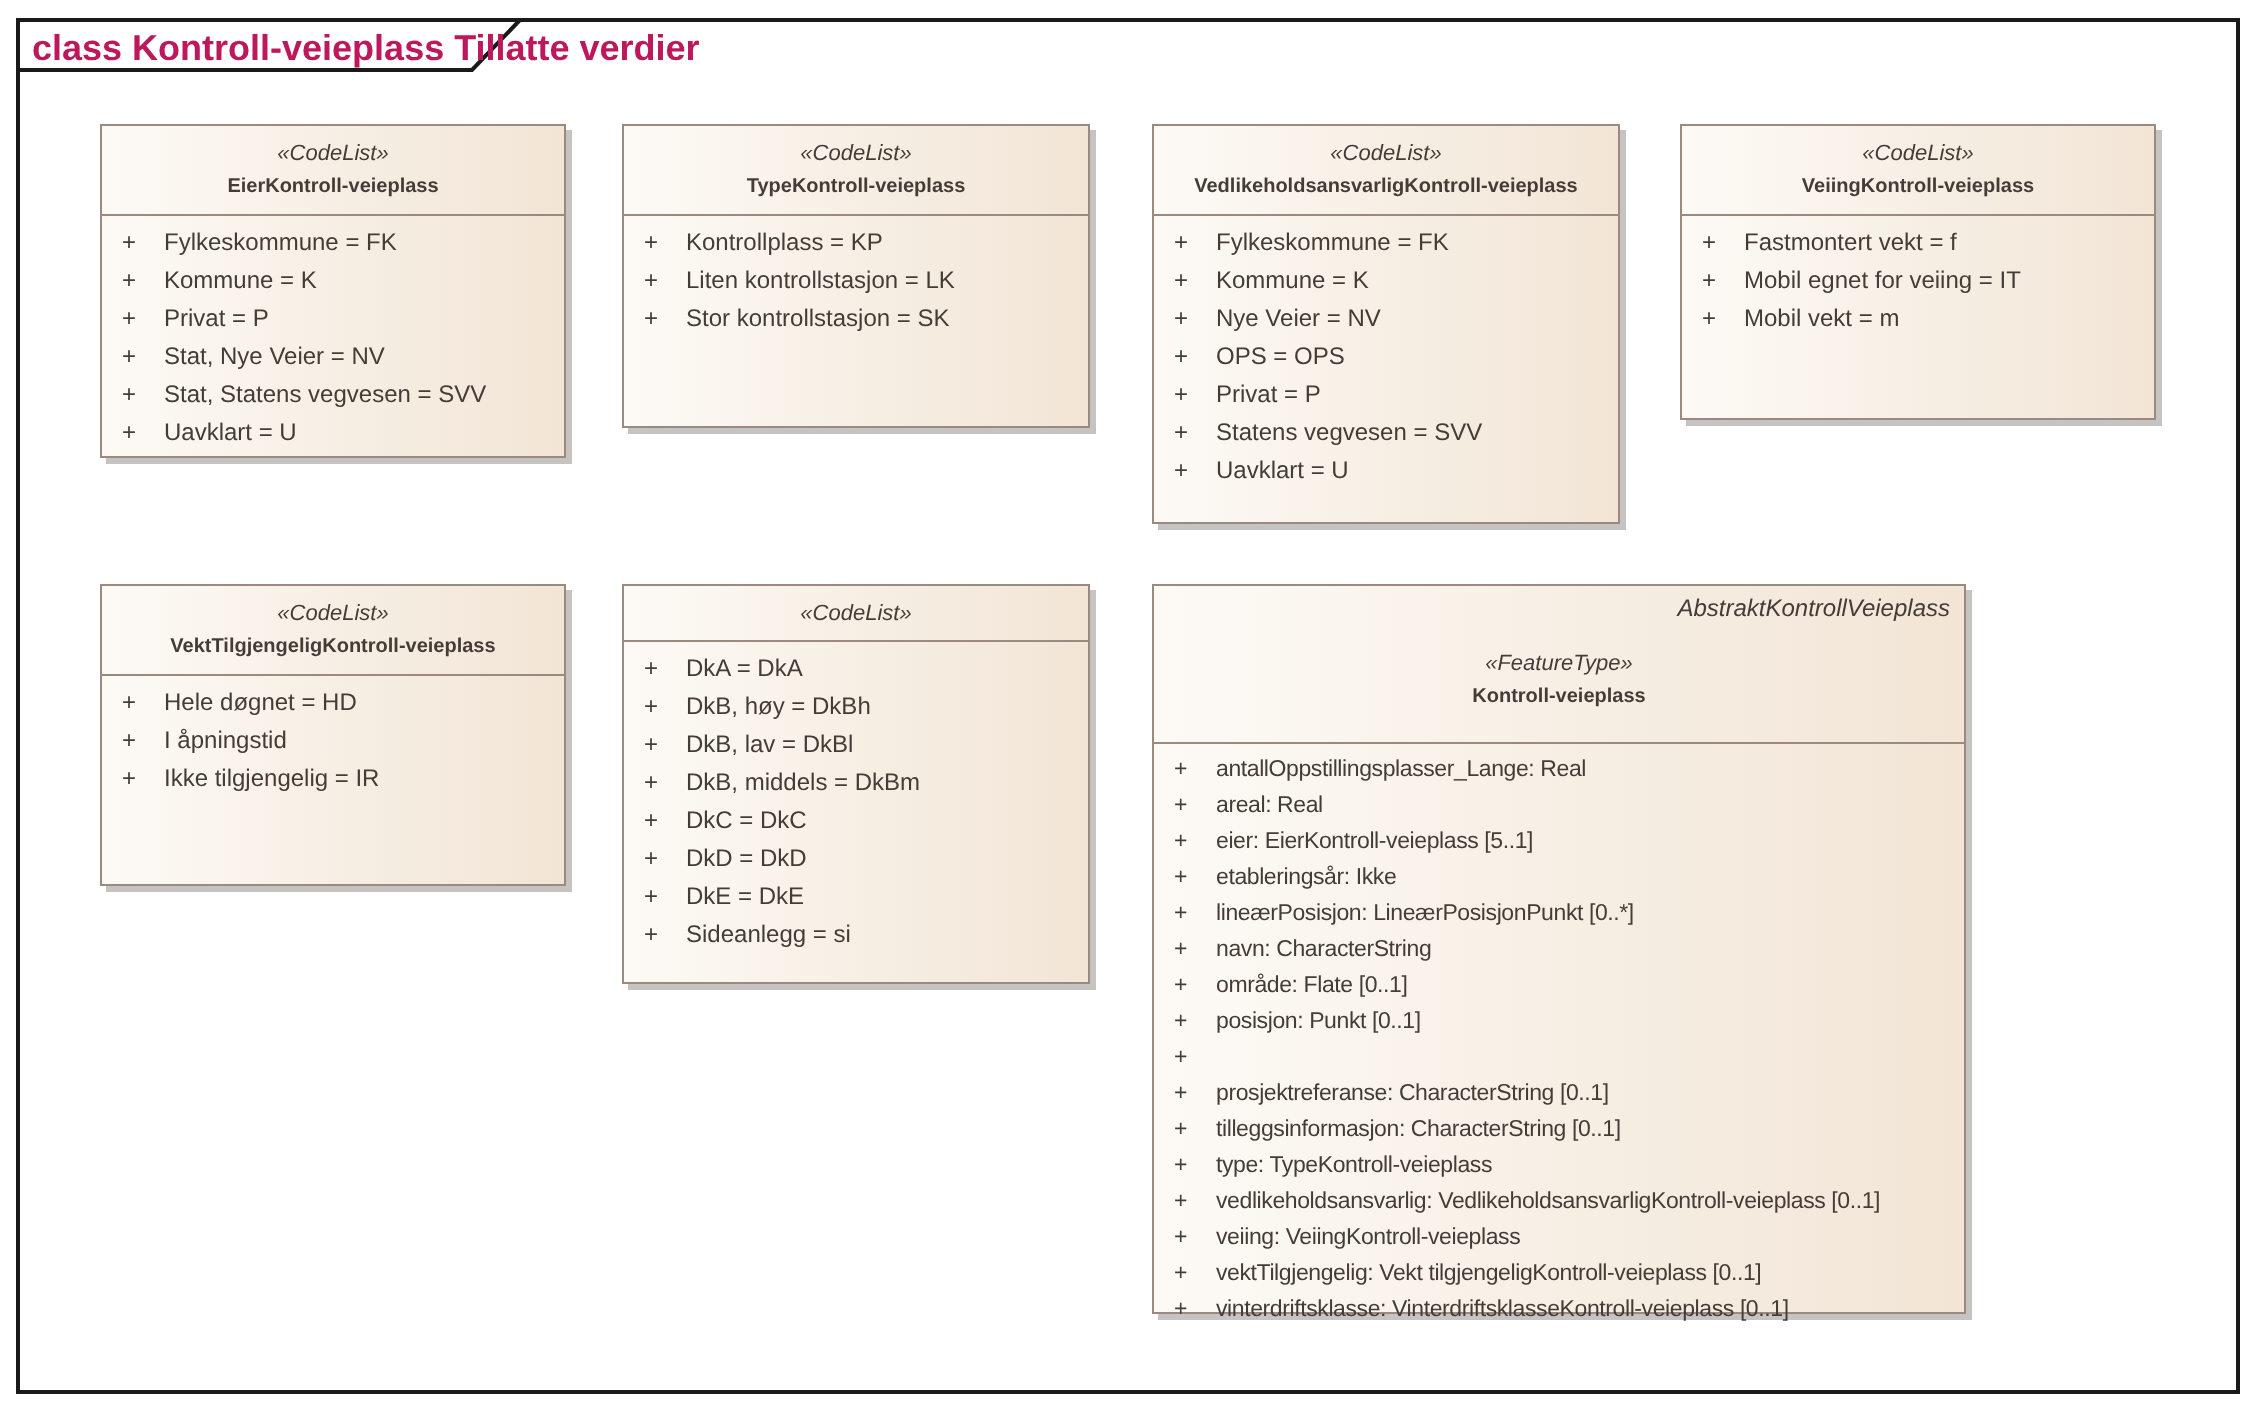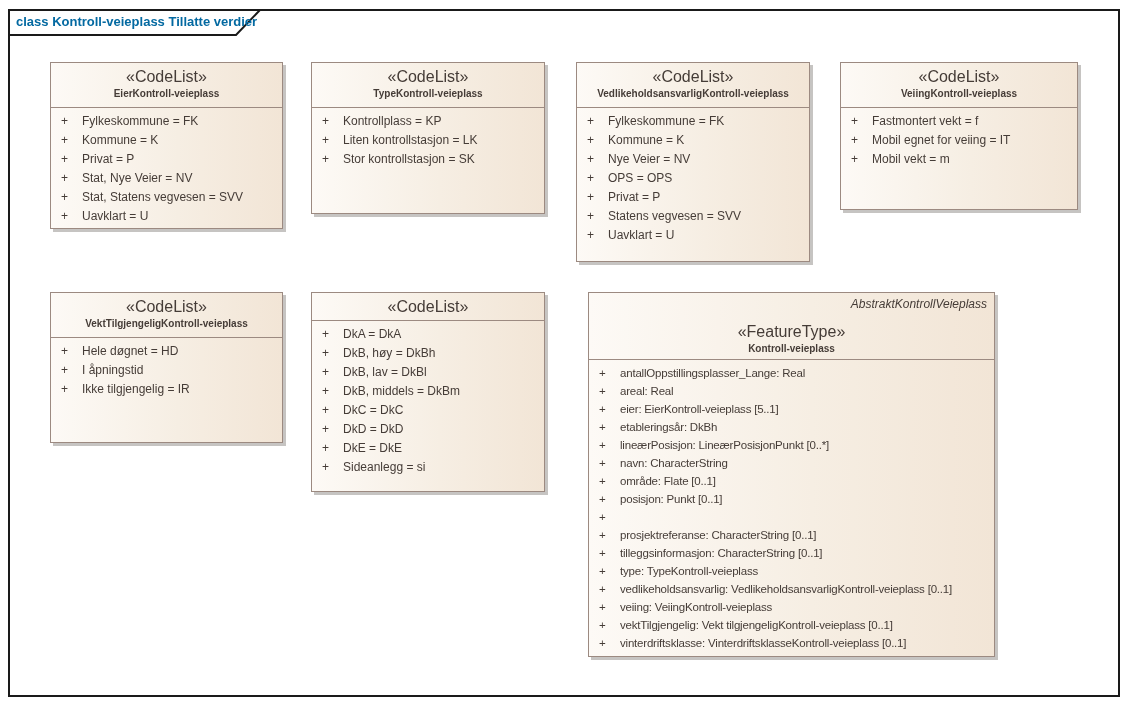--- a/index.html
+++ b/index.html
@@ -10,59 +10,59 @@
     overflow:hidden;
   }
   
   .frame {
     position:absolute; left:8px; top:9px; width:1108px; height:684px;
     border:2px solid #1a1a1a; background:#ffffff;
   }
   .frame-tab { position:absolute; left:8px; top:9px; width:256px; height:27px; }
   .frame-tab svg { position:absolute; left:0; top:0; }
   .frame-title {
-    position:absolute; left:8px; top:5px; font-size:13px; font-weight:bold;
-    color:#0369a1; white-space:nowrap;
+    position:absolute; left:8px; top:5px; font-size:18px; font-weight:bold;
+    color:#be185d; white-space:nowrap;
   }
   
   .uml-box {
     position:absolute;
     background:linear-gradient(90deg, #fdfaf6 0%, #f6eee3 55%, #f2e5d6 100%);
     border:1px solid #9c8a81;
     box-shadow:3px 3px 0 0 #c6c4c2;
     color:#453c37;
     box-sizing:border-box;
   }
   .box-header {
     border-bottom:1px solid #9c8a81;
     text-align:center;
     padding:6px 6px 5px 6px;
   }
-  .stereotype { font-size:16px; line-height:16px; }
+  .stereotype { font-size:11px; line-height:16px;font-style:italic; }
   .box-name { font-size:10px; font-weight:bold; line-height:17px; }
   .box-body { padding:4px 2px 0 0; }
   .attr-row { display:flex; line-height:19px; font-size:12px; white-space:nowrap; }
   .plus { flex:none; width:21px; padding-left:10px; }
   .attr-text { flex:none; }
   
   .box-kv .abstract-parent {
     text-align:right; font-style:italic; font-size:12px; line-height:14px;
     padding:4px 7px 0 0;
   }
-  .box-kv .box-header { padding-top:0; padding-bottom:2px;text-align:center; }
+  .box-kv .box-header { padding-top:0; padding-bottom:14px;text-align:center; }
   .box-kv .stereotype { margin-top:13px; }
   .box-kv .attr-row { line-height:18px; font-size:11.5px; letter-spacing:-0.2px; }
   
   .box-eier  { left:50px;  top:62px;  width:233px; height:167px; }
   .box-type  { left:311px; top:62px;  width:234px; height:152px; }
   .box-vedl  { left:576px; top:62px;  width:234px; height:200px; }
   .box-veiing{ left:840px; top:62px;  width:238px; height:148px; }
   .box-vekt  { left:50px;  top:292px; width:233px; height:151px; }
   .box-vinter{ left:311px; top:292px; width:234px; height:200px; }
-  .box-kv    { left:576px; top:292px; width:407px; height:365px;margin-left:12px; }
+  .box-kv    { left:576px; top:292px; width:407px; height:365px; }
 </style>
 </head>
 <body>
 
 <div class="frame"></div>
 
 <div class="frame-tab">
   <svg width="256" height="27">
     <polygon points="1,1 252,1 228,26 1,26" fill="#ffffff" stroke="#1a1a1a" stroke-width="2"></polygon>
   </svg>
@@ -256,21 +256,21 @@
       <div class="attr-row">
         <span class="plus">+</span>
         <span class="attr-text">areal: Real</span>
       </div>
       <div class="attr-row">
         <span class="plus">+</span>
         <span class="attr-text">eier: EierKontroll-veieplass [5..1]</span>
       </div>
       <div class="attr-row">
         <span class="plus">+</span>
-        <span class="attr-text">etableringsår: DkBh</span>
+        <span class="attr-text">etableringsår: Ikke</span>
       </div>
       <div class="attr-row">
         <span class="plus">+</span>
         <span class="attr-text">lineærPosisjon: LineærPosisjonPunkt [0..*]</span>
       </div>
       <div class="attr-row">
         <span class="plus">+</span>
         <span class="attr-text">navn: CharacterString</span>
       </div>
       <div class="attr-row">

